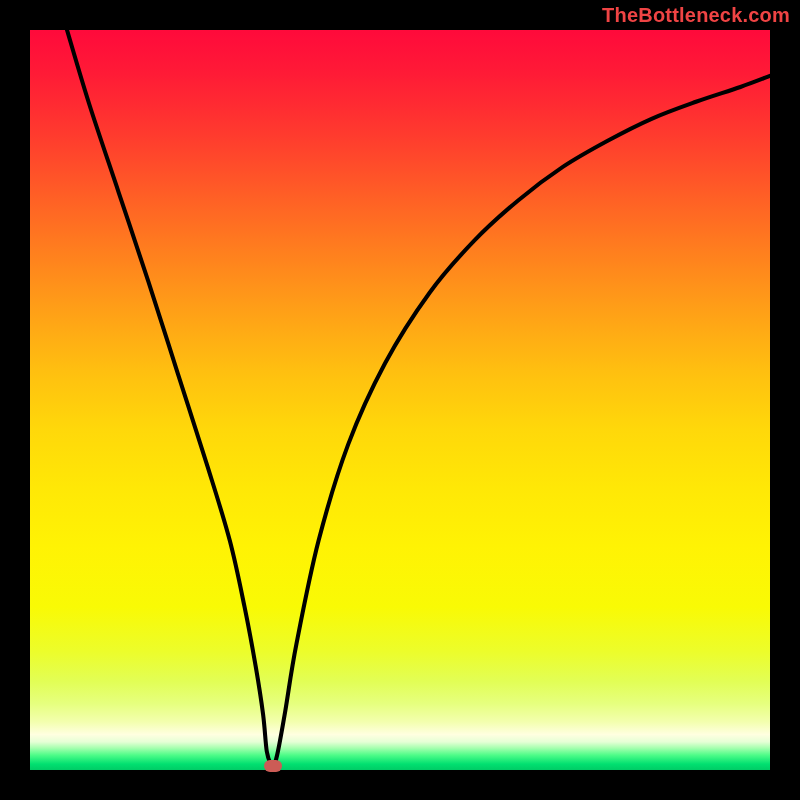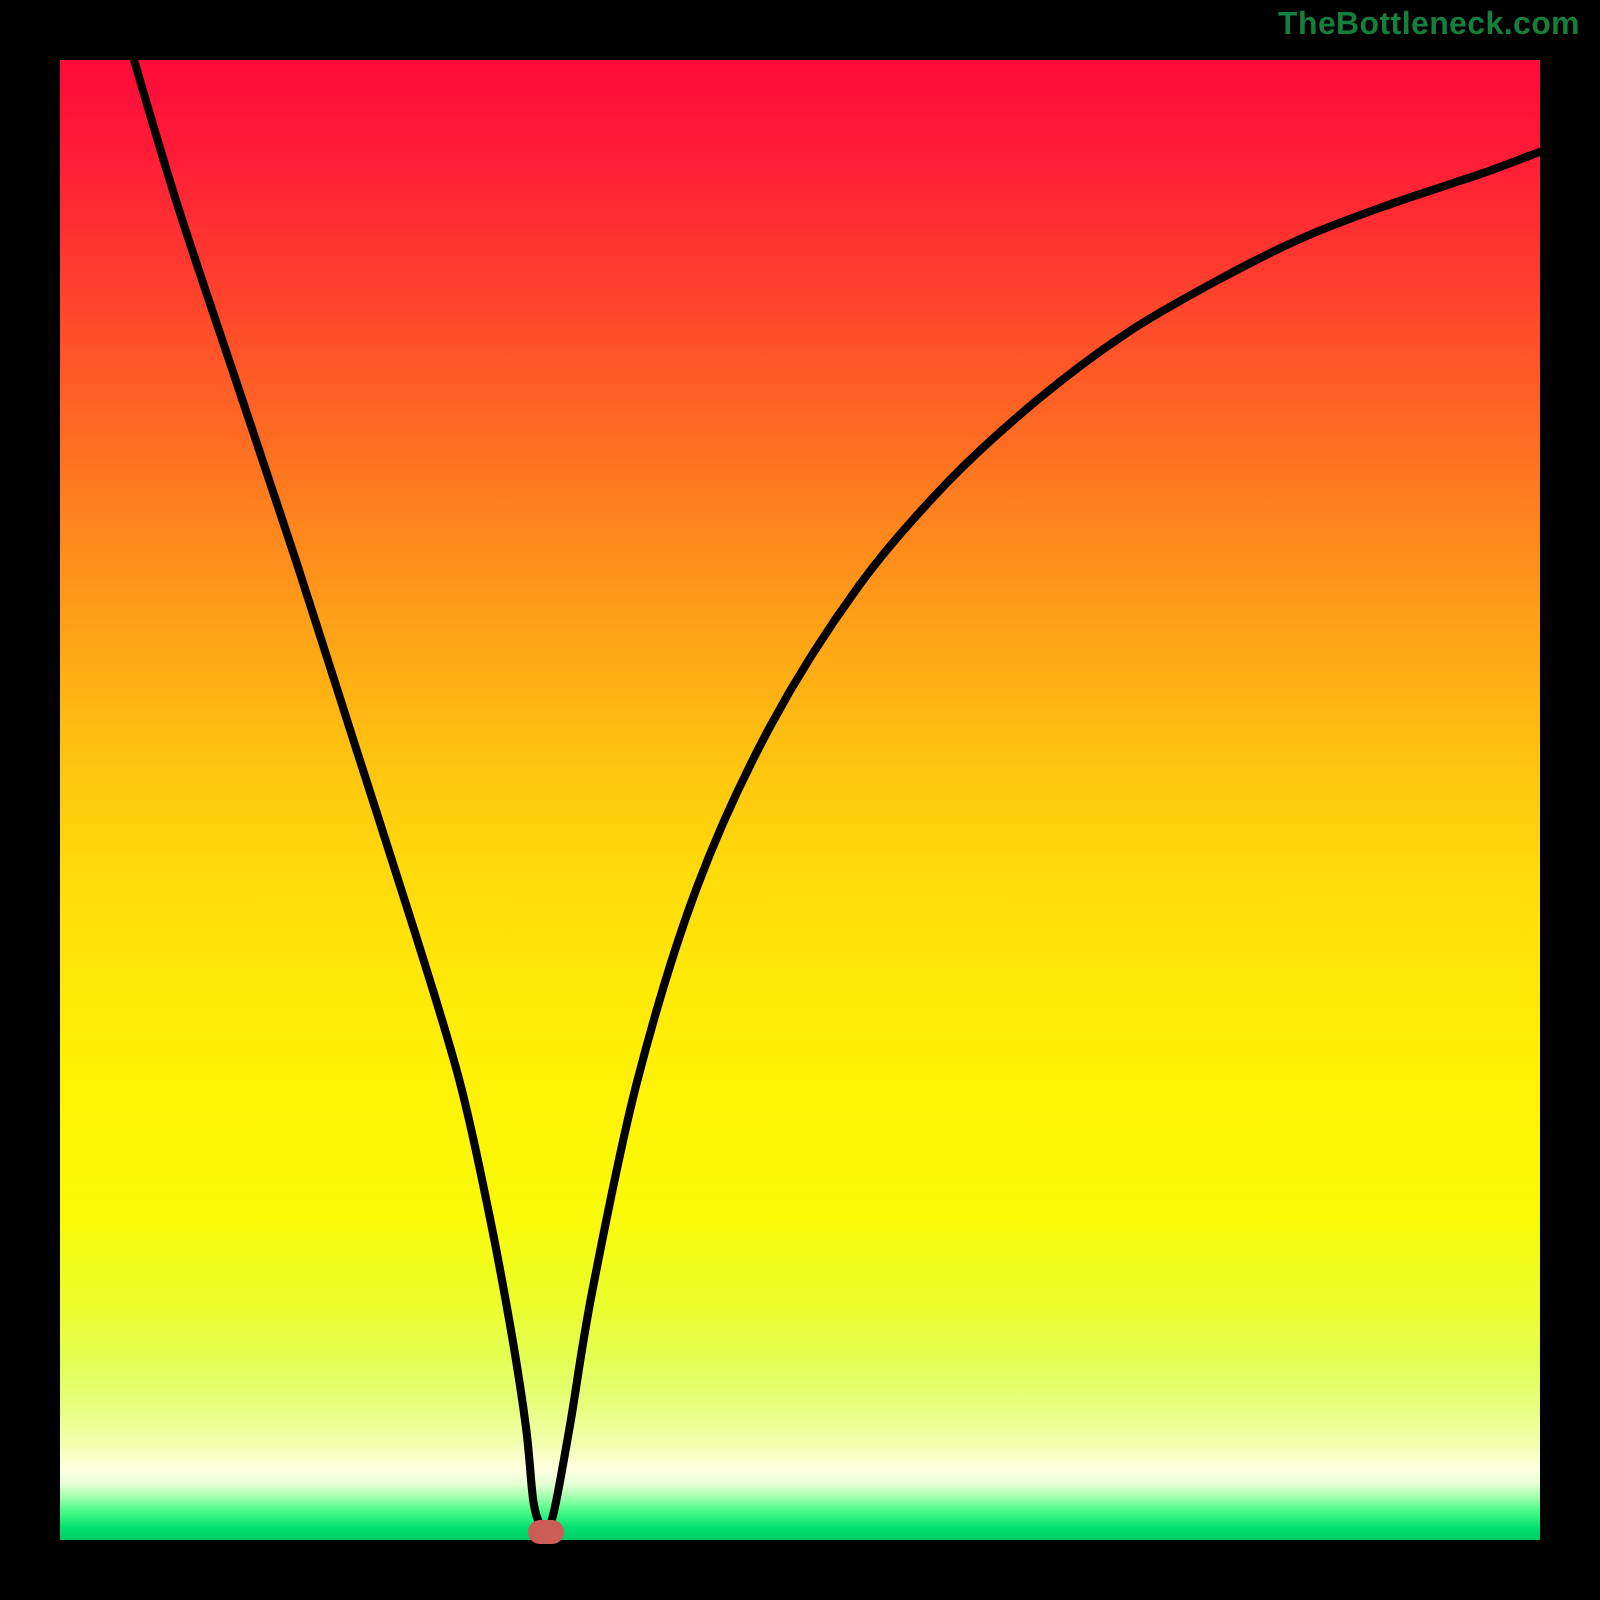--- a/index.html
+++ b/index.html
@@ -52,22 +52,22 @@
     left: 0;
     top: 0;
     width: 100%;
     height: 100%;
     display: block;
   }
   .watermark {
     position: absolute;
     top: 4px;
     right: 10px;
-    color: #15803d;
-    font-size: 16px;
+    color: #ef4444;
+    font-size: 20px;
     font-weight: 600;
     letter-spacing: 0.2px;
     user-select: none;
   }
   .marker {
     position: absolute;
     width: 18px;
     height: 12px;
     border-radius: 6px;
     background: #cc5c56;

